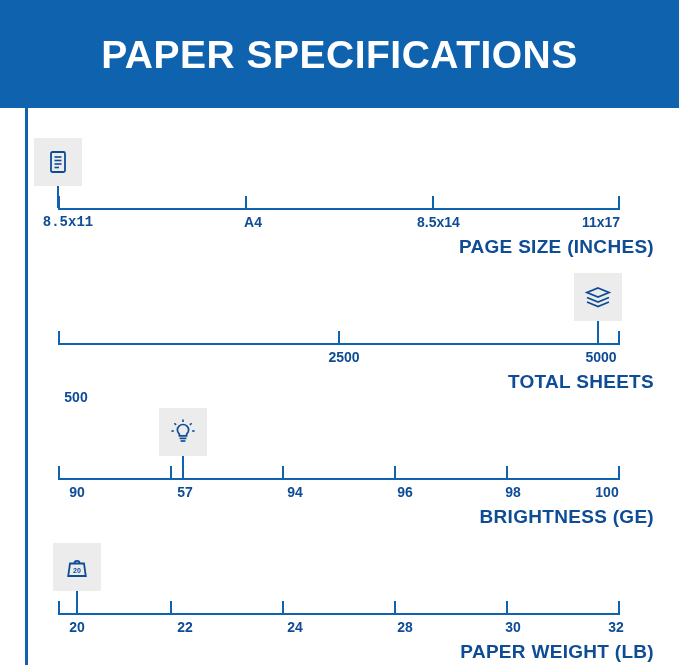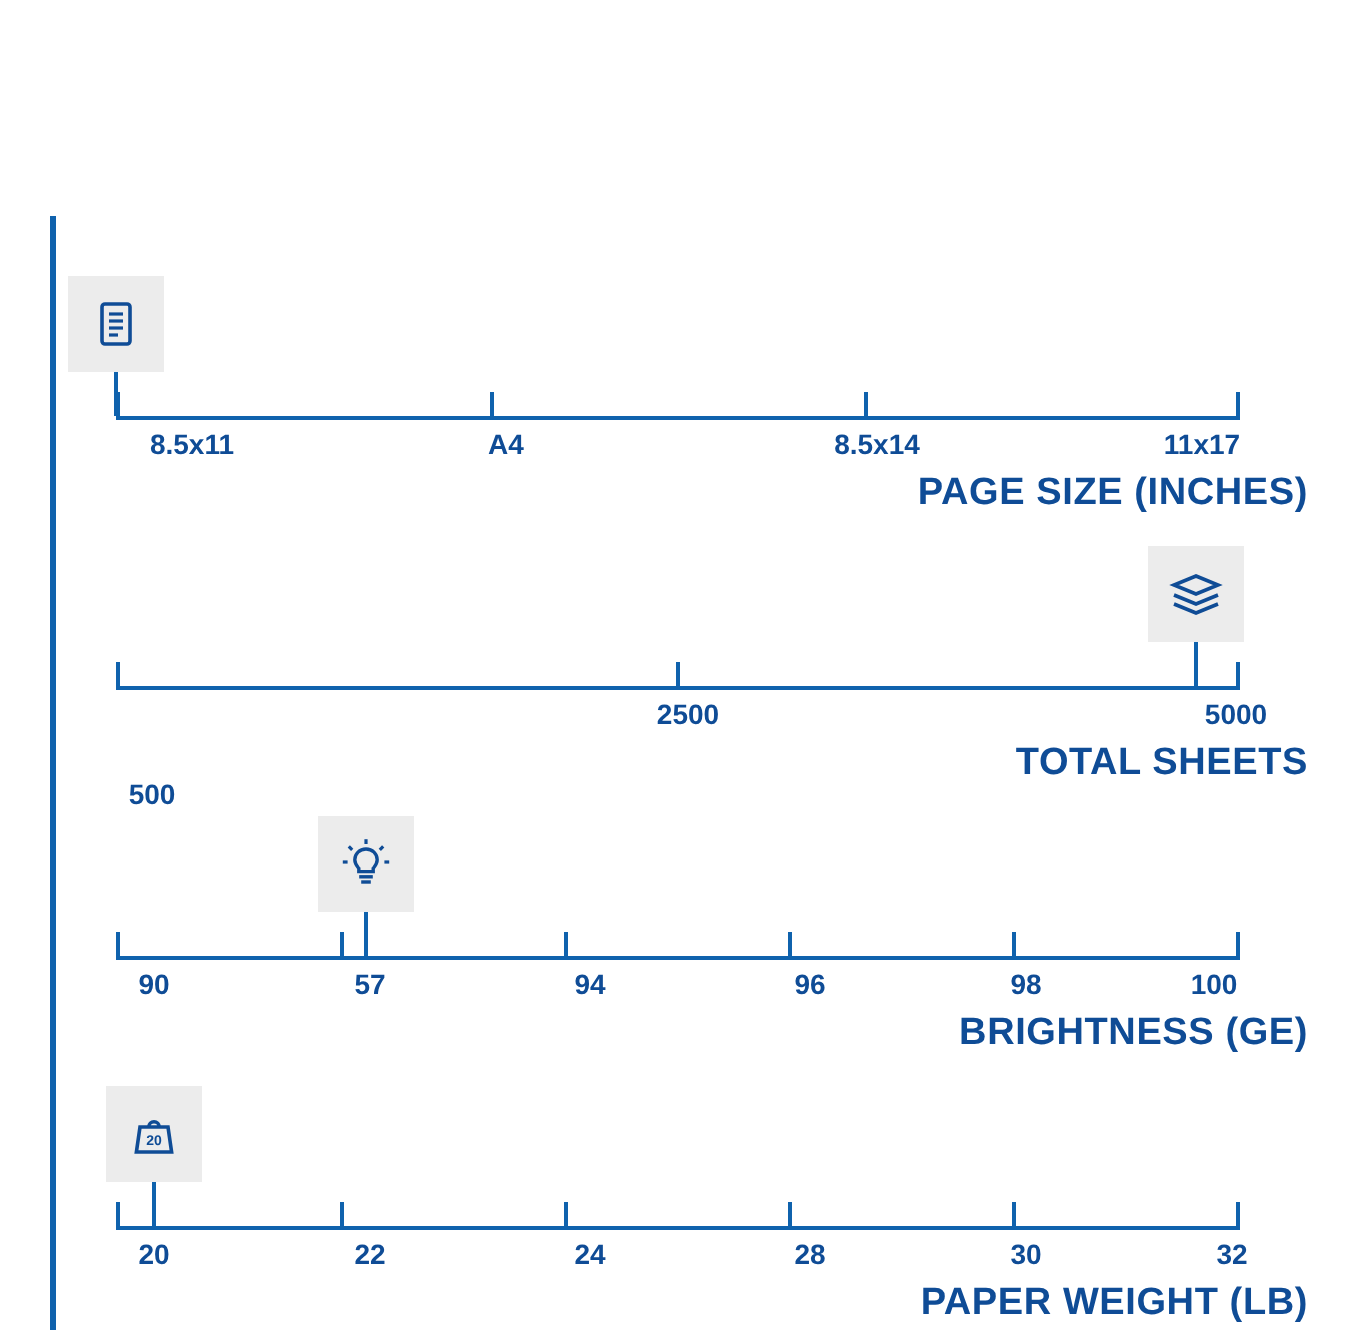--- a/index.html
+++ b/index.html
@@ -112,20 +112,23 @@
     width: 2px;
     background: #0f62ad;
     transform: translateX(-50%);
   }
 </style>
 </head>
 <body>
 
 <div id="page">
 
+  <div class="header-band">
+    <div class="header-title">PAPER SPECIFICATIONS</div>
+  </div>
 
   <div class="left-rule"></div>
 
   <div class="spec" style="top:130px;">
 
     <div class="marker" style="left:58px; top:8px;">
       <svg width="26" height="26" viewBox="0 0 26 26">
         <rect x="6" y="3" width="14" height="20" rx="1.5" fill="none" stroke="#0f4c96" stroke-width="1.8"></rect>
         <line x1="9.5" y1="8" x2="16.5" y2="8" stroke="#0f4c96" stroke-width="1.6"></line>
         <line x1="9.5" y1="11.5" x2="16.5" y2="11.5" stroke="#0f4c96" stroke-width="1.6"></line>
@@ -134,21 +137,21 @@
       </svg>
     </div>
     <div class="stem" style="left:58px; top:56px; height:22px;"></div>
 
     <div class="axis-wrap" style="top:78px;">
       <div class="axis-line" style="left:58px; width:562px; top:0;"></div>
       <div class="tick" style="left:58px;"></div>
       <div class="tick" style="left:245px;"></div>
       <div class="tick" style="left:432px;"></div>
       <div class="tick" style="left:618px;"></div>
-      <div class="tick-label" style="left:96px;">8.5x11</div>
+      <div class="tick-label" style="left:68px;font-family:Liberation Mono, monospace;">8.5x11</div>
       <div class="tick-label" style="left:253px;">A4</div>
       <div class="tick-label" style="left:432px;padding-left:13px;">8.5x14</div>
       <div class="tick-label" style="left:601px;">11x17</div>
       <div class="axis-title" style="top:28px;">PAGE SIZE (INCHES)</div>
     </div>
   </div>
 
   <div class="spec" style="top:265px;">
     <div class="marker" style="left:598px; top:8px;">
       <svg width="28" height="28" viewBox="0 0 28 28">
@@ -159,21 +162,21 @@
     </div>
     <div class="stem" style="left:598px; top:56px; height:22px;"></div>
 
     <div class="axis-wrap" style="top:78px;">
       <div class="axis-line" style="left:58px; width:562px; top:0;"></div>
       <div class="tick" style="left:58px;"></div>
       <div class="tick" style="left:338px;"></div>
       <div class="tick" style="left:618px;"></div>
       <div class="tick-label" style="left:76px;margin-top:40px;">500</div>
       <div class="tick-label" style="left:344px;">2500</div>
-      <div class="tick-label" style="left:618px;">5000</div>
+      <div class="tick-label" style="left:601px;">5000</div>
       <div class="axis-title" style="top:28px;">TOTAL SHEETS</div>
     </div>
   </div>
 
   <div class="spec" style="top:400px;">
     <div class="marker" style="left:183px; top:8px;">
       <svg width="28" height="28" viewBox="0 0 28 28">
         <path d="M14 6.5c-3.2 0-5.6 2.4-5.6 5.4 0 2.1 1.2 3.3 2 4.3v1.6h7.2v-1.6c0.8-1 2-2.2 2-4.3 0-3-2.4-5.4-5.6-5.4z" fill="none" stroke="#0f4c96" stroke-width="1.7"></path>
         <line x1="10.6" y1="20.4" x2="17.4" y2="20.4" stroke="#0f4c96" stroke-width="1.7"></line>
         <line x1="11.6" y1="23" x2="16.4" y2="23" stroke="#0f4c96" stroke-width="1.7"></line>

